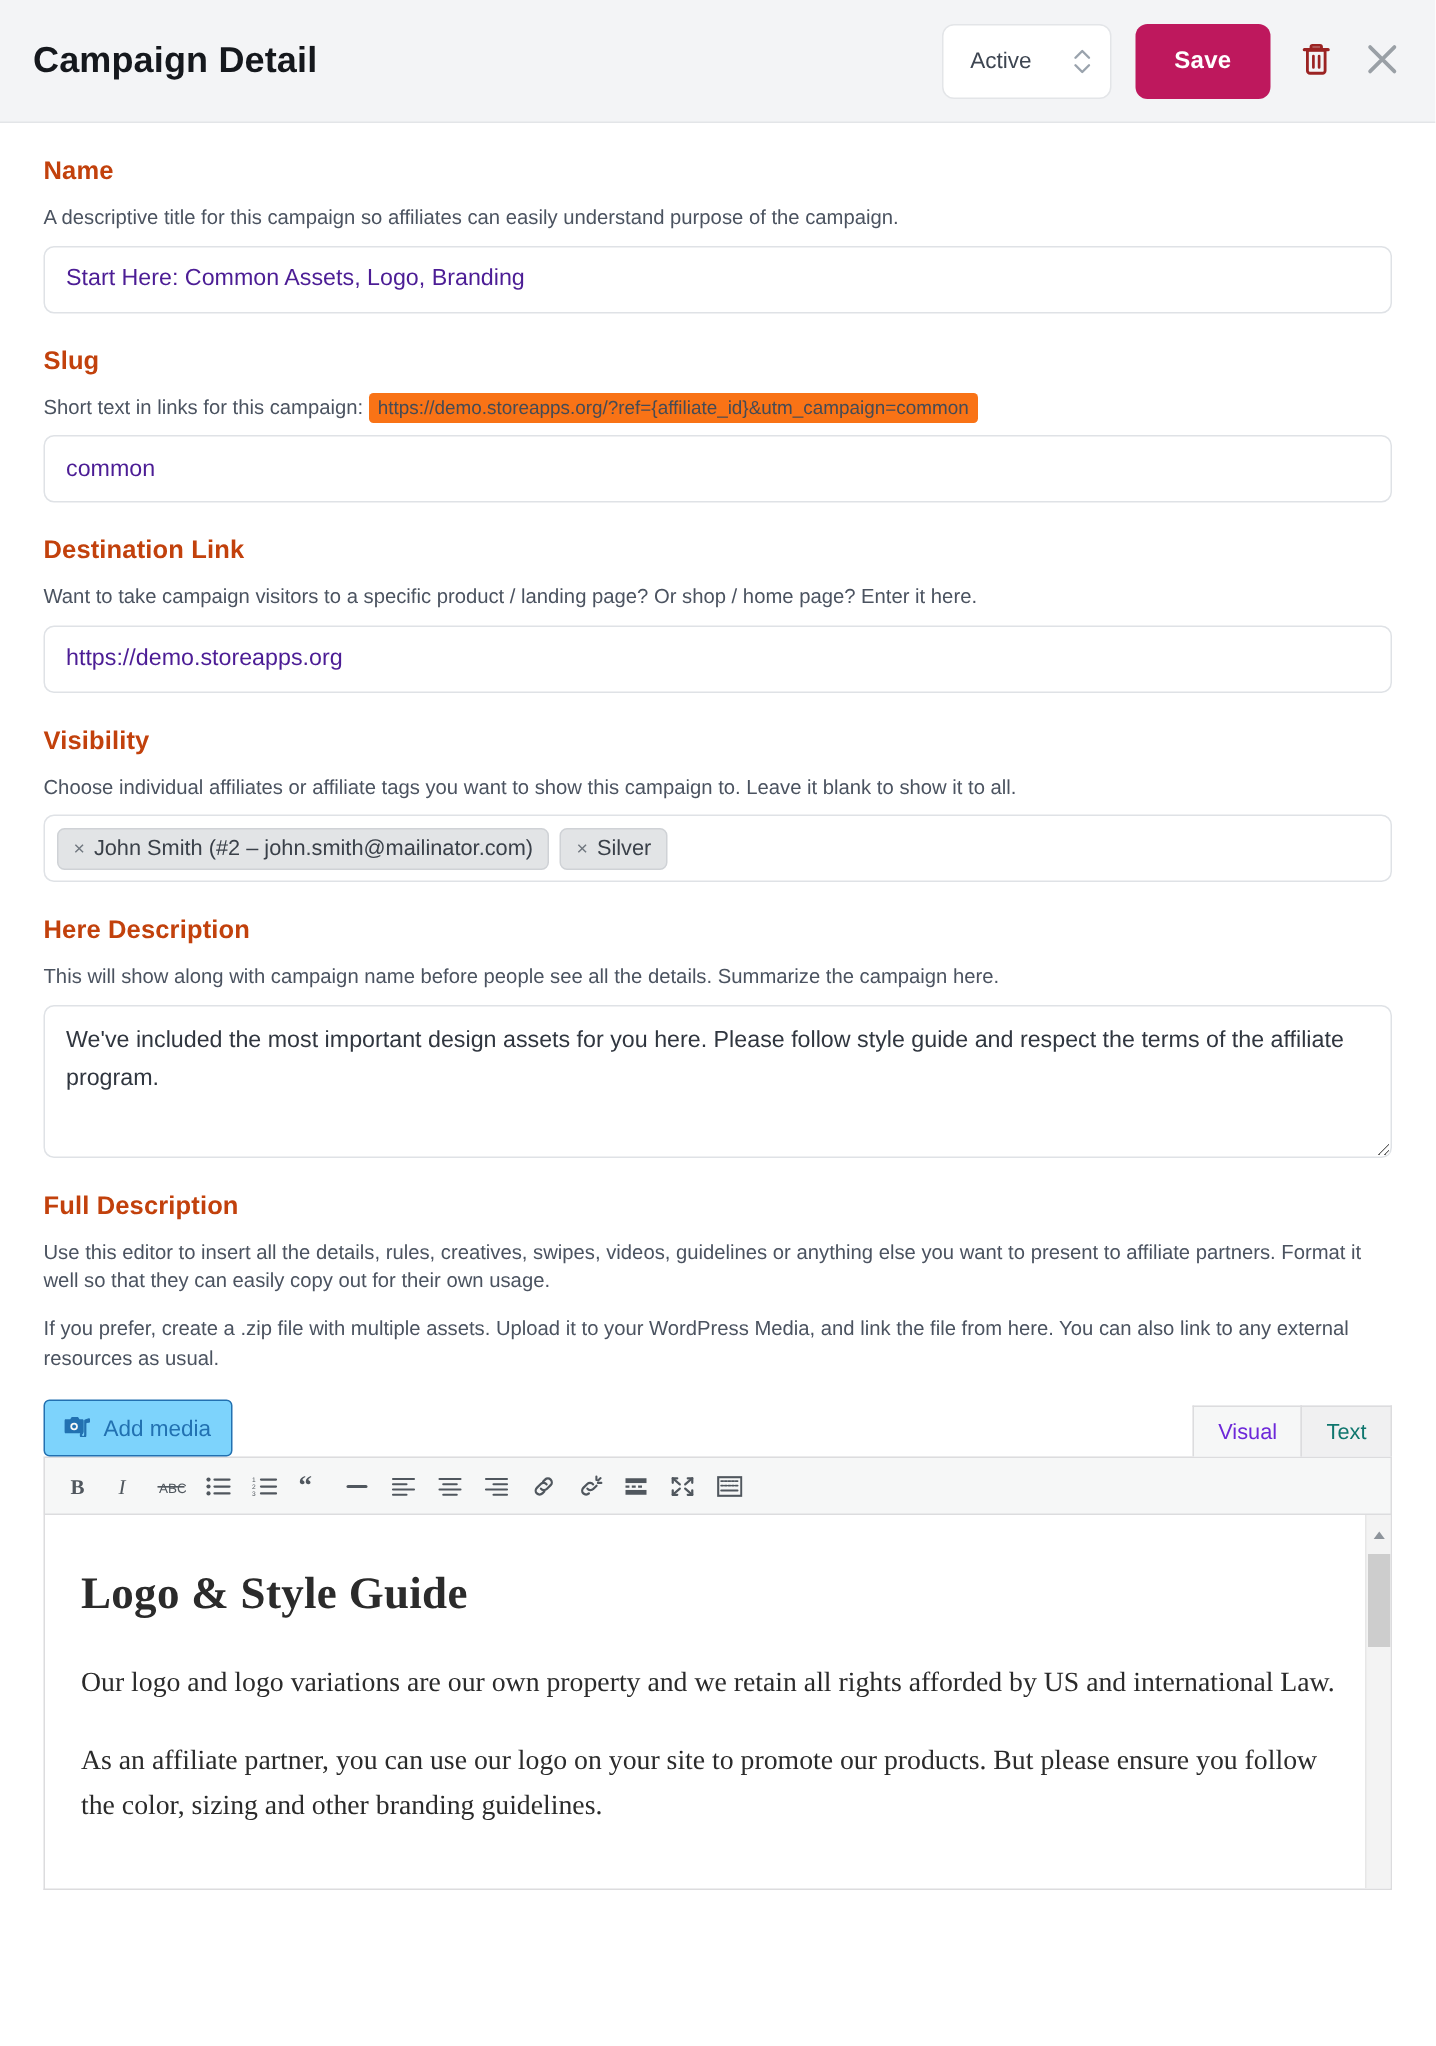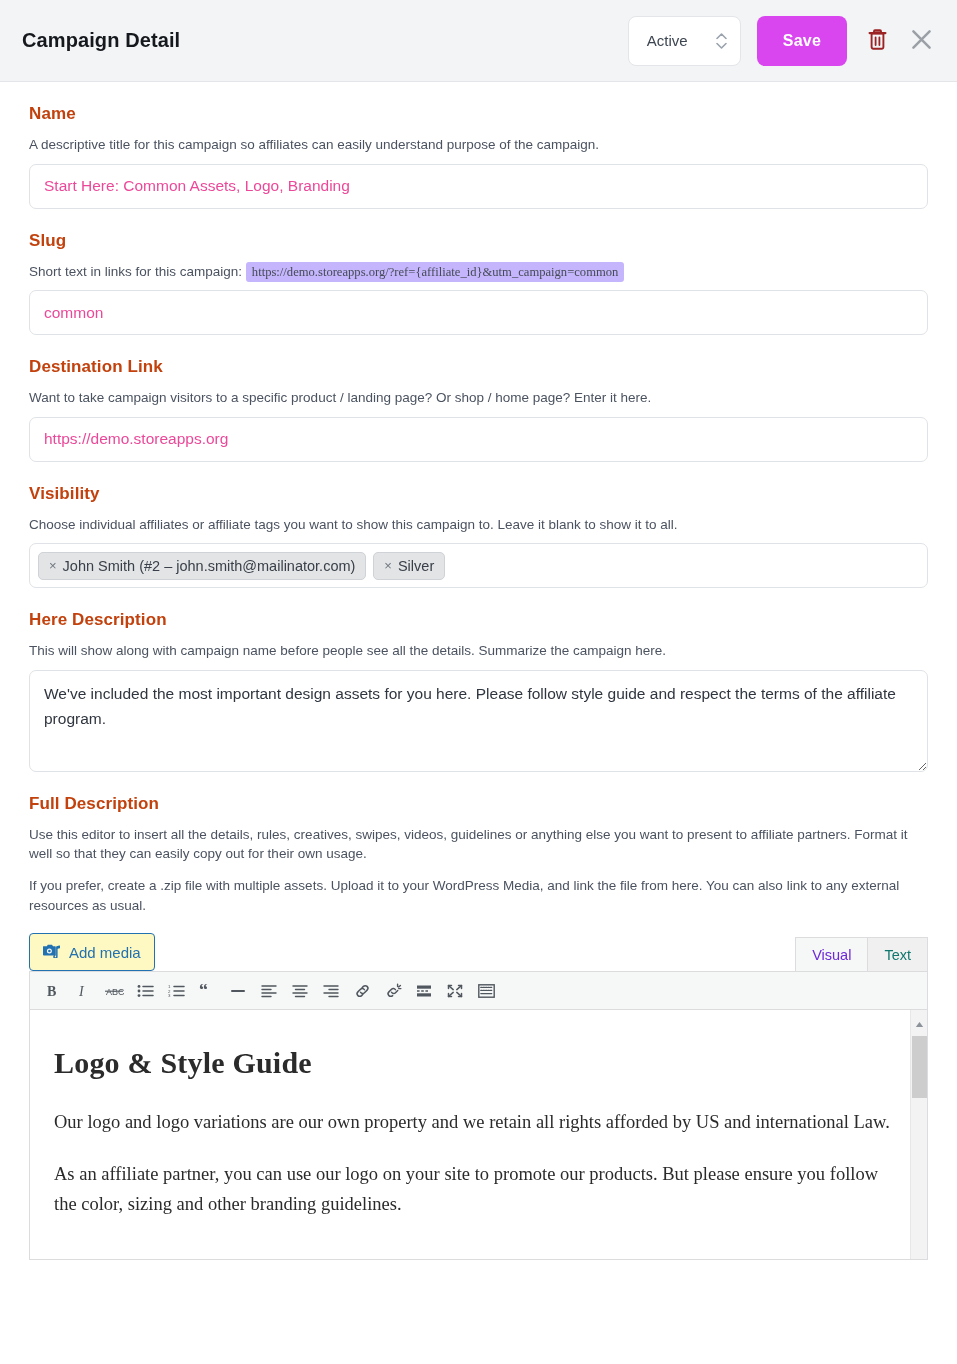--- a/index.html
+++ b/index.html
@@ -18,21 +18,21 @@
   
   .topbar {
     height: 82px;
     background: #f3f4f6;
     border-bottom: 1px solid #e3e5e8;
     display: flex;
     align-items: center;
     padding: 0 22px 0 22px;
   }
   .topbar-title {
-    font-size: 20px;
+    font-size: 24px;
     font-weight: 700;
     letter-spacing: .1px;
     color: #15181d;
     flex: 1 1 auto;
   }
   .topbar-actions {
     display: flex;
     align-items: center;
     gap: 16px;
   }
@@ -55,21 +55,21 @@
     right: 13px;
     top: 50%;
     transform: translateY(-50%);
     display: flex;
     flex-direction: column;
     gap: 3px;
     color: #9aa3ad;
   }
   .status-select .stepper svg { display:block; }
   .save-btn {
-    background: #d946ef;
+    background: #be185d;
     color: #ffffff;
     border: none;
     border-radius: 8px;
     height: 50px;
     padding: 0 26px;
     font-size: 16px;
     font-weight: 700;
     font-family: "Liberation Sans", sans-serif;
     cursor: pointer;
     letter-spacing: .2px;
@@ -98,37 +98,37 @@
     margin: 0 0 11px 0;
     letter-spacing: .1px;
   }
   .field-help {
     font-size: 13.5px;
     color: #4b5360;
     margin: 0 0 9px 0;
     line-height: 1.45;
   }
   .field-help .code {
-    font-family: Liberation Serif, serif;
+    font-family: Liberation Sans, sans-serif;
     font-size: 12.6px;
-    background: #c4b5fd;
+    background: #f97316;
     color: #454b55;
     padding: 3px 6px;
     border-radius: 3px;
     white-space: nowrap;
   }
   .text-input {
     width: 100%;
     height: 45px;
     border: 1px solid #dfe2e6;
     border-radius: 7px;
     background: #fff;
     padding: 0 14px;
     font-size: 15.5px;
-    color: #ec4899;
+    color: #4c1d95;
     font-family: "Liberation Sans", sans-serif;
     outline: none;
   }
   .textarea {
     width: 100%;
     height: 102px;
     border: 1px solid #dfe2e6;
     border-radius: 7px;
     background: #fff;
     padding: 11px 14px;
@@ -178,21 +178,21 @@
   .editor-topbar {
     display: flex;
     align-items: flex-end;
     justify-content: space-between;
     height: 42px;
   }
   .add-media-btn {
     display: inline-flex;
     align-items: center;
     gap: 9px;
-    background: #fef9c3;
+    background: #7dd3fc;
     border: 1px solid #2271b1;
     color: #2271b1;
     border-radius: 4px;
     height: 38px;
     padding: 0 13px;
     font-size: 15px;
     font-family: "Liberation Sans", sans-serif;
     cursor: pointer;
   }
   .editor-tabs { display: flex; align-items: flex-end; }

